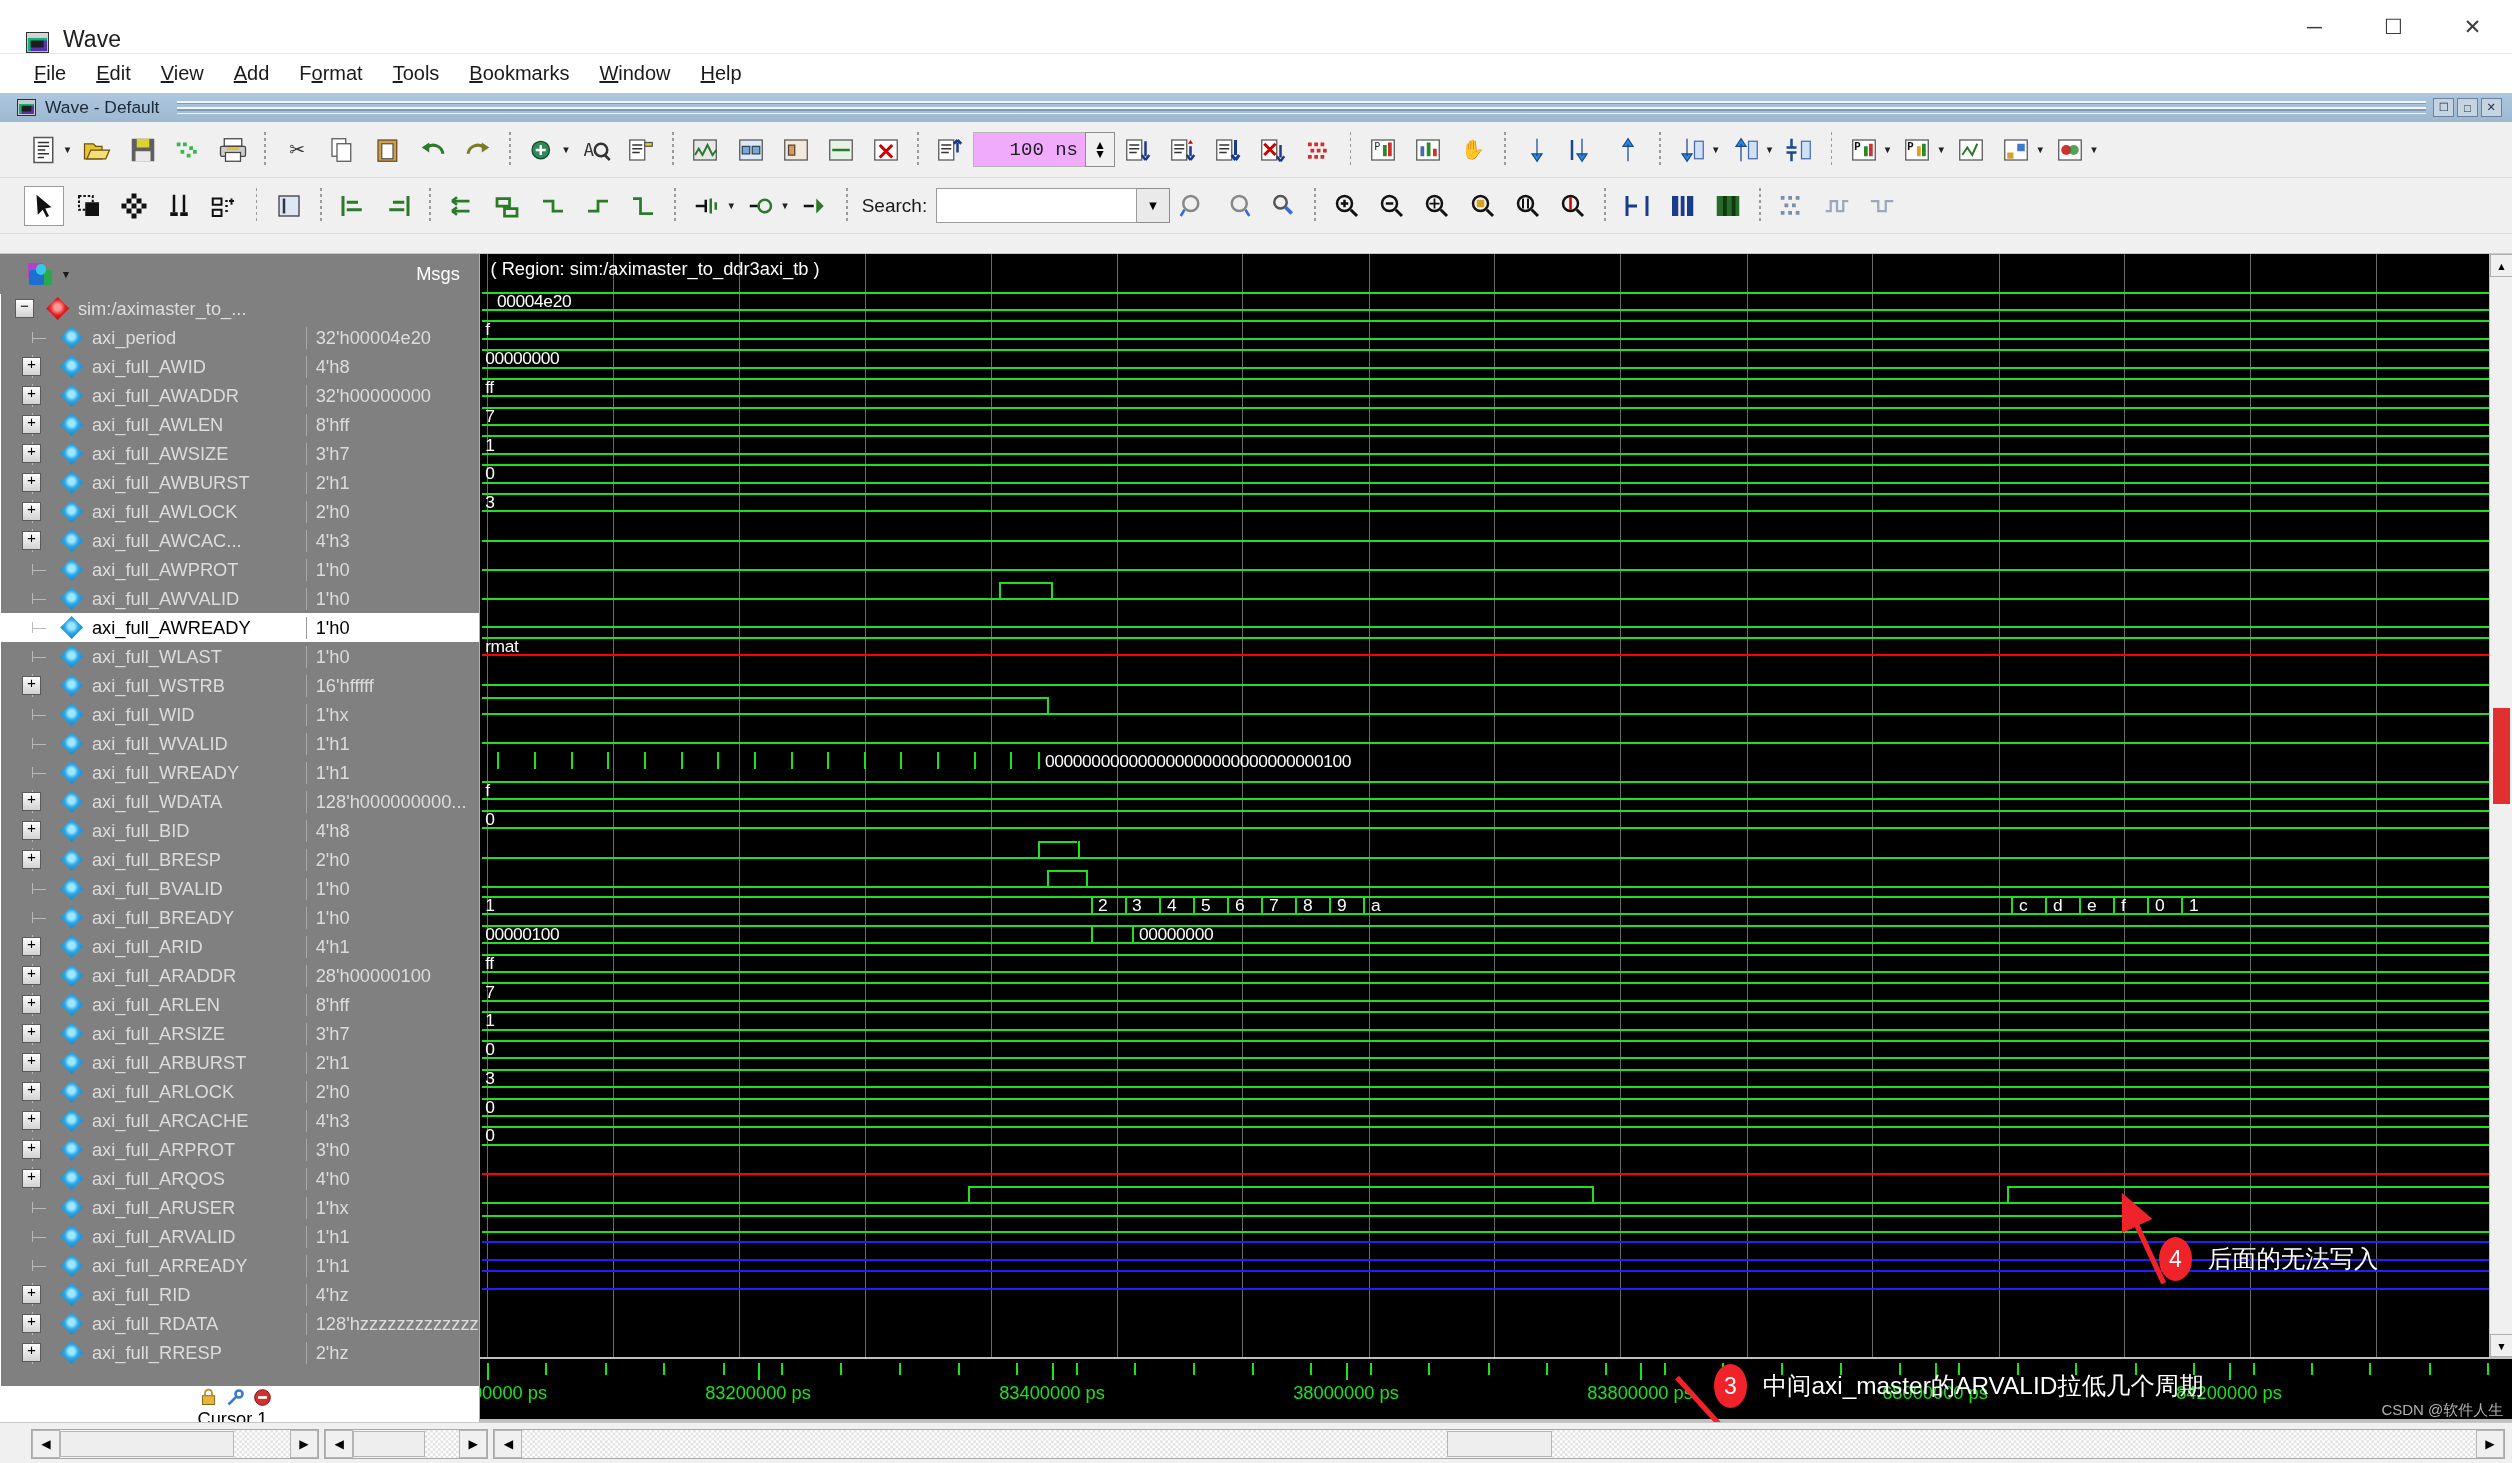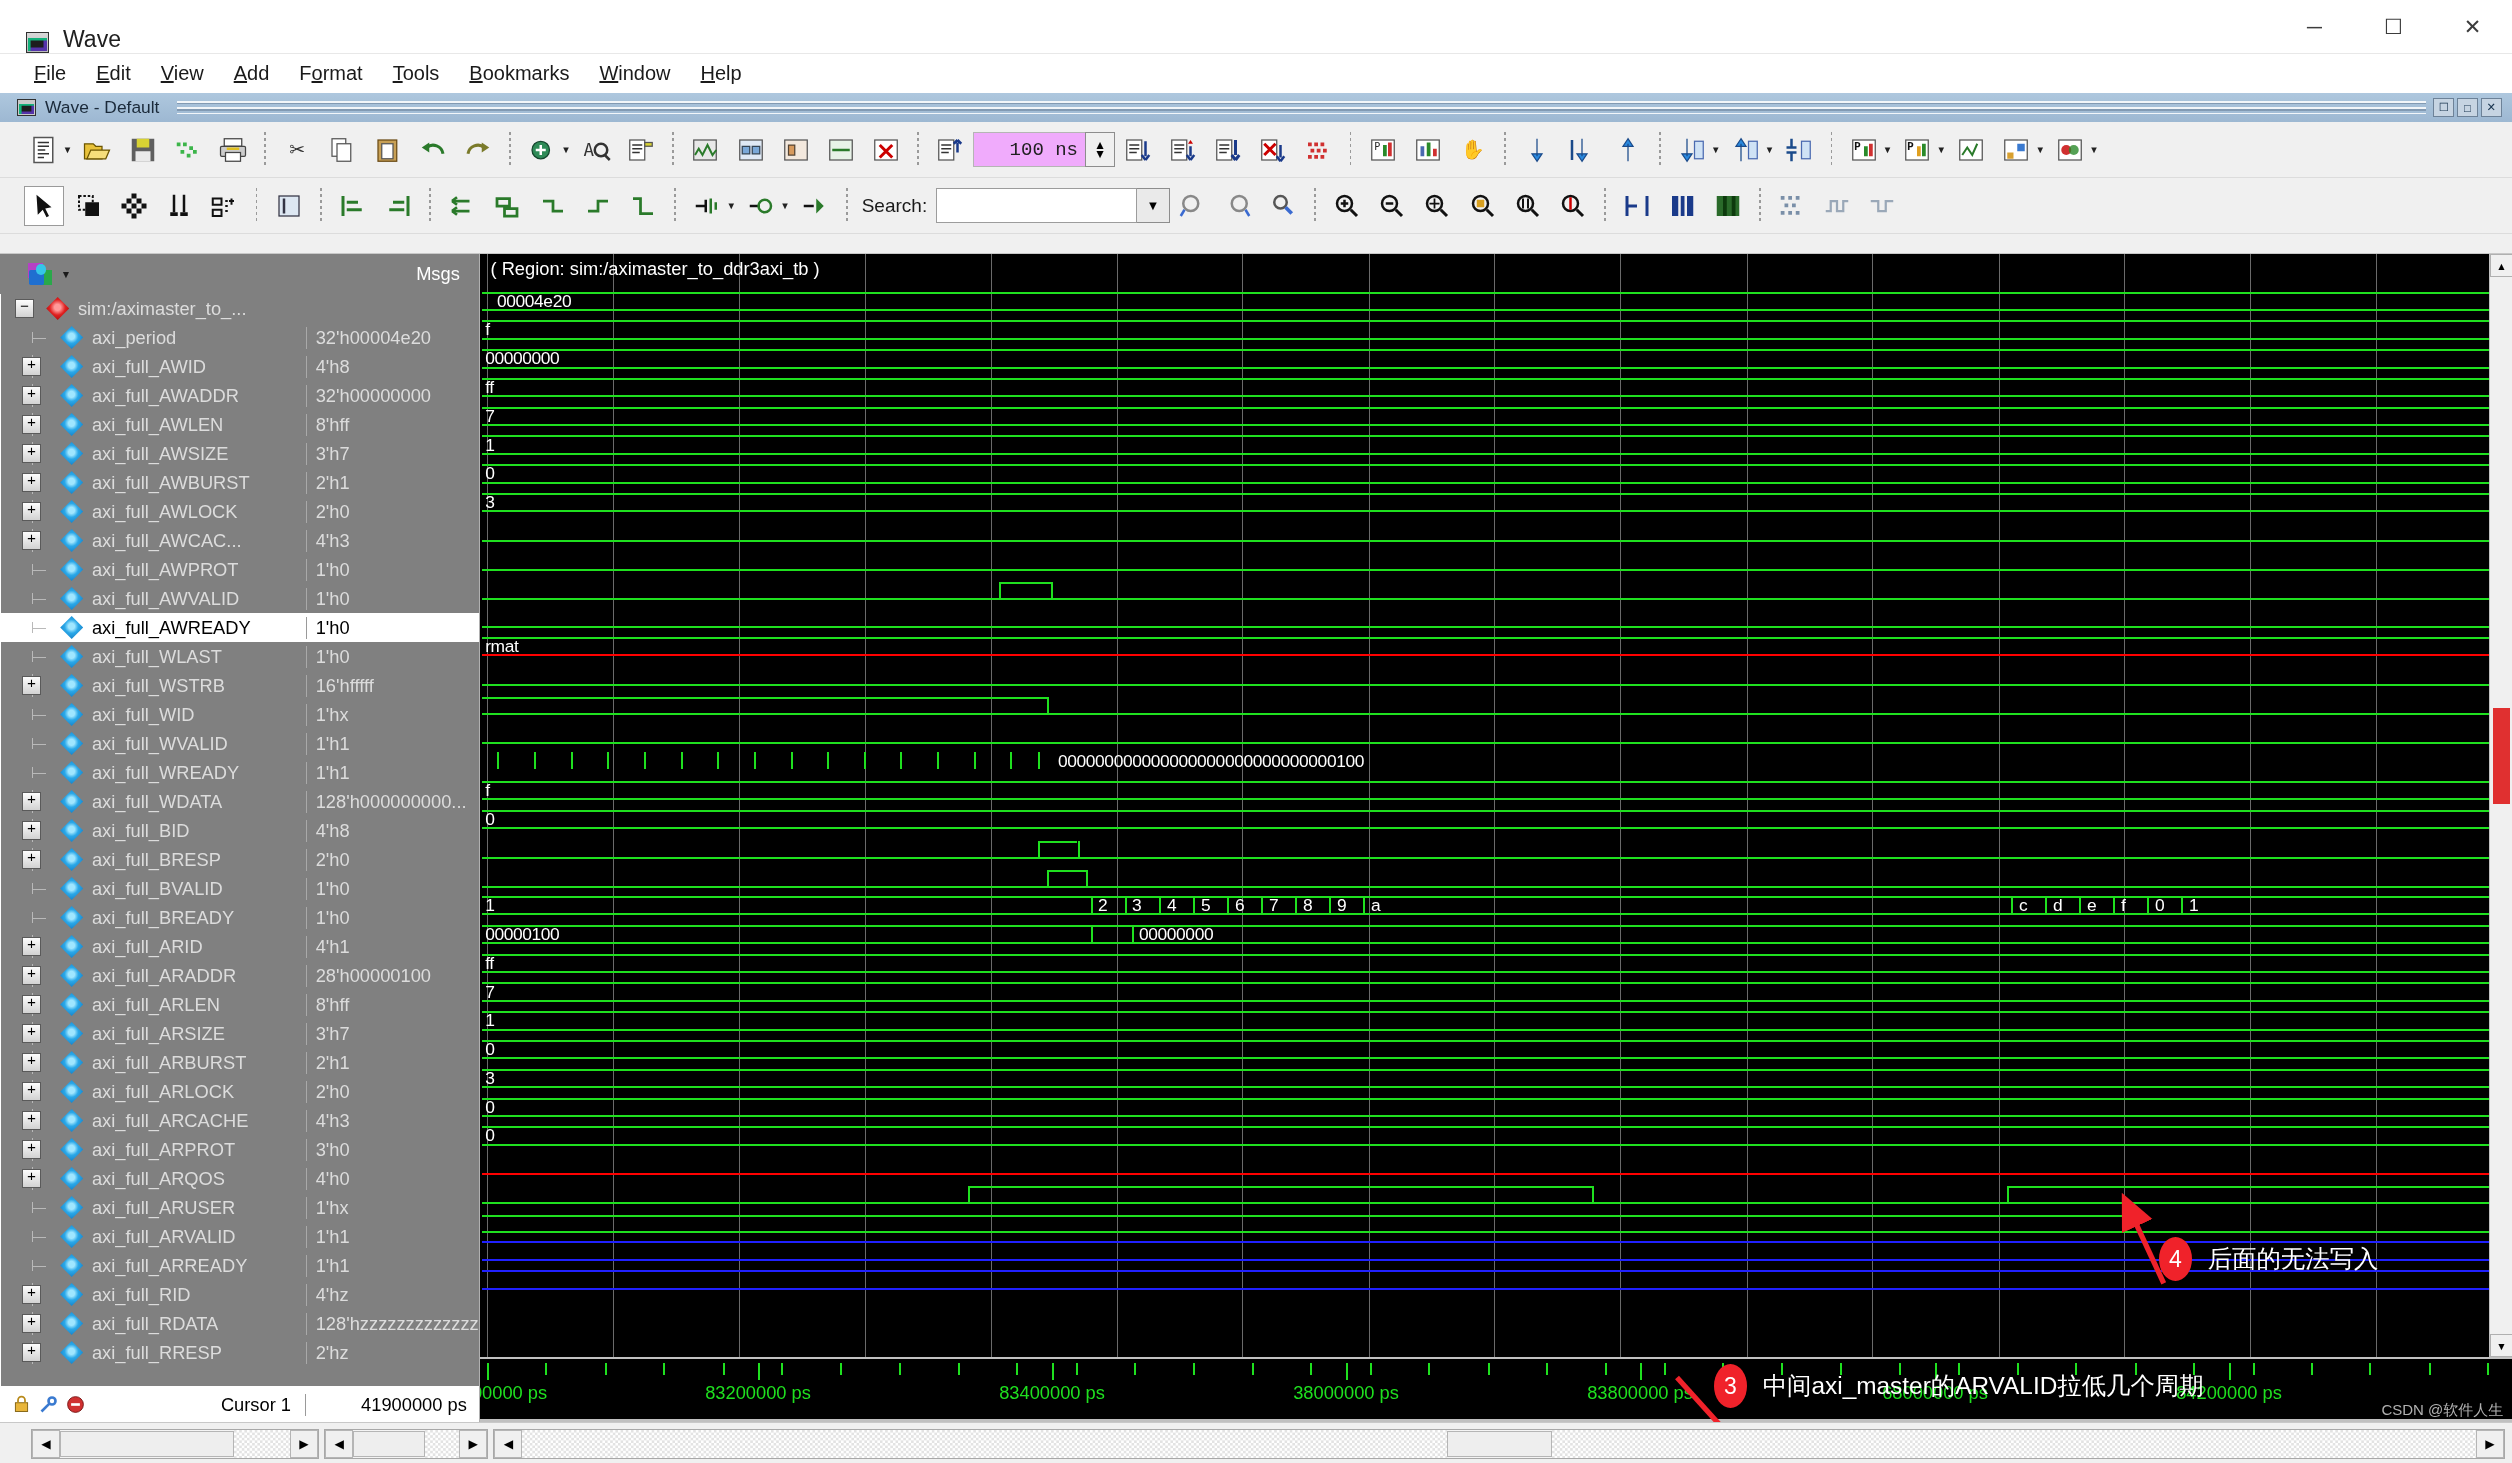--- a/index.html
+++ b/index.html
@@ -98,21 +98,21 @@
               font-size:15px;line-height:16.6px;text-align:center;color:#000;flex:none; font-family:"Liberation Mono",monospace;}
   .vline { position:absolute; left:27px; top:-5.2px; bottom:-5.2px; width:1.7px; background:#b9b9b9; }
   .hline { position:absolute; left:27px; width:14px; height:1.7px; background:#b9b9b9; top:50%; }
   .diamond { width:23px;height:23px;flex:none;margin:0 8.7px 0 1.7px;
     background:radial-gradient(circle at 50% 45%, #9fe6ff 0 18%, #2ba8e8 40%, #0a6ab4 100%);
     clip-path:polygon(50% 0,100% 50%,50% 100%,0 50%); }
   .diamond.red { background:radial-gradient(circle at 50% 45%, #ff9a9a 0 18%, #e02020 45%, #8a0000 100%); }
 
   .left-foot { background:#808080; border-top:1.7px solid #ffffff; }
   .foot-row { height:35px; display:flex; align-items:center; font-size:18.3px; color:#ffffff;}
-  .foot-row.sel { background:#ffffff; color:#000; }
+  .foot-row.sel { background:#ffffff; color:#000;flex-direction:column; }
   .foot-icons { width:105px; display:flex; align-items:center; gap:6.1px; padding-left:10.5px; flex:none;}
   .fi { width:21px;height:21px;display:block;}
   .foot-label { flex:1; text-align:right; padding-right:14px; }
   .foot-val { width:174px; text-align:right; padding-right:12.2px; border-left:0.9px solid #a9a9a9;}
   .foot-row.sel .foot-val{border-left:0.9px solid #9a9a9a;}
 
   
   .wave-pane { flex:1; position:relative; background:#000000; overflow:hidden; border-left:1.7px solid #b0b0b0;}
   .wave-region { position:absolute; left:10.5px; top:3.5px; color:#ffffff; font-size:18.3px; z-index:6; }
   .wave-canvas { position:absolute; inset:0; }
@@ -1252,21 +1252,21 @@
           <div class="wvert" style="left:237px;top:498px;height:17.4px;"></div>
           <div class="wvert" style="left:274px;top:498px;height:17.4px;"></div>
           <div class="wvert" style="left:311px;top:498px;height:17.4px;"></div>
           <div class="wvert" style="left:347px;top:498px;height:17.4px;"></div>
           <div class="wvert" style="left:384px;top:498px;height:17.4px;"></div>
           <div class="wvert" style="left:420px;top:498px;height:17.4px;"></div>
           <div class="wvert" style="left:457px;top:498px;height:17.4px;"></div>
           <div class="wvert" style="left:494px;top:498px;height:17.4px;"></div>
           <div class="wvert" style="left:530px;top:498px;height:17.4px;"></div>
           <div class="wvert" style="left:558px;top:498px;height:17.4px;"></div>
-          <div class="wlabel" style="left:578px;top:497px;">000000000000000000000000000000100</div>
+          <div class="wlabel" style="left:565px;top:497px;">000000000000000000000000000000100</div>
           <div class="wvert" style="left:558px;top:587px;height:15.7px;"></div>
           <div class="wline" style="left:558px;width:39px;top:587px;"></div>
           <div class="wvert" style="left:598px;top:587px;height:15.7px;"></div>
           <div class="wvert" style="left:567px;top:616px;height:15.7px;"></div>
           <div class="wline" style="left:567px;width:39px;top:616px;"></div>
           <div class="wvert" style="left:606px;top:616px;height:15.7px;"></div>
           <div class="wvert" style="left:611px;top:642px;height:17.4px;"></div>
           <div class="wlabel" style="left:618px;top:641px;">2</div>
           <div class="wvert" style="left:645px;top:642px;height:17.4px;"></div>
           <div class="wlabel" style="left:652px;top:641px;">3</div>

